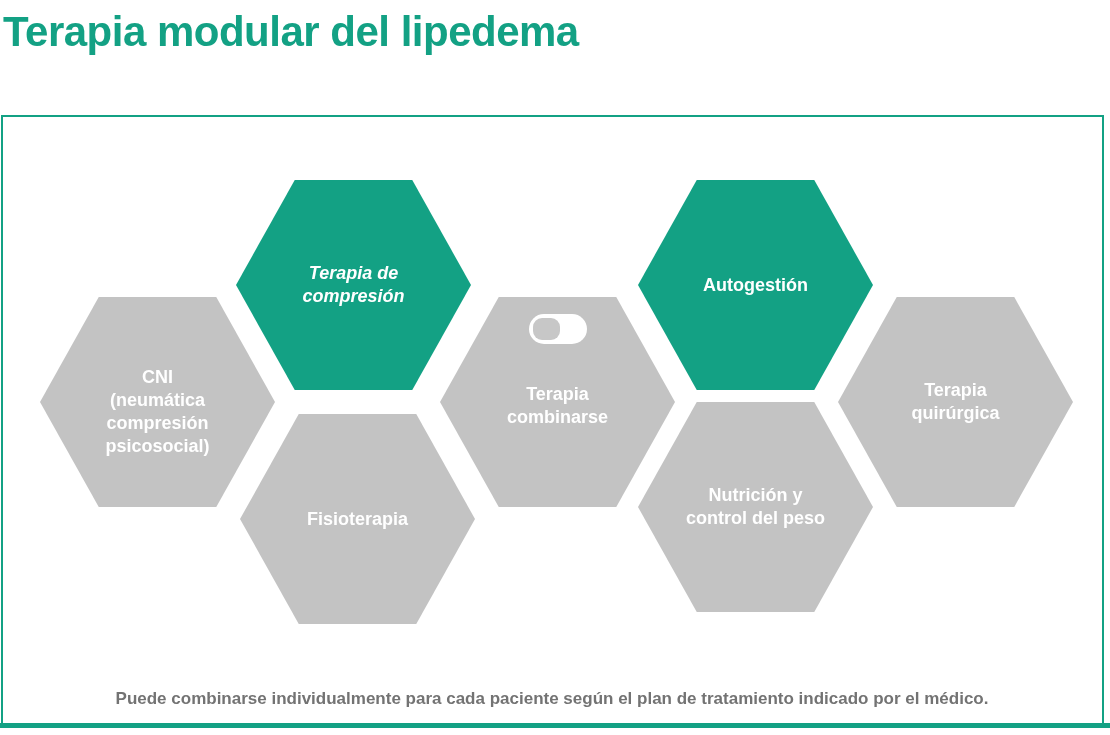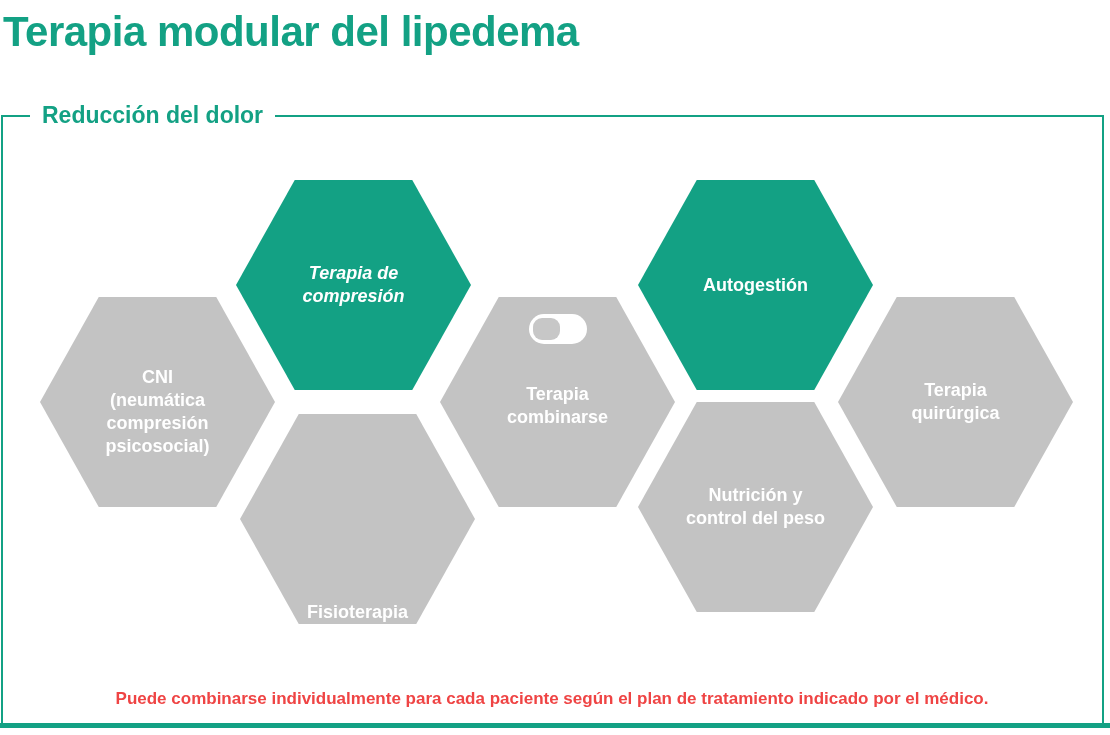--- a/index.html
+++ b/index.html
@@ -72,21 +72,21 @@
     font-weight: bold;
     font-size: 18px;
     line-height: 23px;
     z-index: 1;
   }
   .hex.gray  { background: #c3c3c3; }
   .hex.green { background: #13a184; }
 
   #hex-cni          { left: 40px;  top: 297px; }
   #hex-compresion   { left: 236px; top: 180px; font-style: italic; }
-  #hex-fisioterapia { left: 240px; top: 414px; align-items: flex-end; }
+  #hex-fisioterapia { left: 240px; top: 414px; }
   #hex-psicosocial  { left: 440px; top: 297px; }
   #hex-autogestion  { left: 638px; top: 180px; }
   #hex-nutricion    { left: 638px; top: 402px; }
   #hex-quirurgica   { left: 838px; top: 297px; }
 
   .hex-text span { display: block; }
   #hex-cni .hex-text        { margin-top: 20px; }
   #hex-psicosocial .hex-text{ margin-top: 8px; }
 
   
@@ -108,32 +108,31 @@
 
   
   .caption {
     position: absolute;
     left: 0; top: 688px;
     width: 1104px;
     text-align: center;
     font-size: 17px;
     line-height: 21px;
     font-weight: bold;
-    color: #ef4444;
+    color: #737373;
   }
 </style>
 </head>
 <body>
 
 <div class="stage">
 
   <h1 class="page-title">Terapia modular del lipedema</h1>
 
   <div class="panel"></div>
-  <div class="panel-label">Reducción del dolor</div>
 
   <div class="hex gray" id="hex-cni">
     <div class="hex-text">
       <span>CNI</span>
       <span>(neumática</span>
       <span>compresión</span>
       <span>psicosocial)</span>
     </div>
   </div>
 

